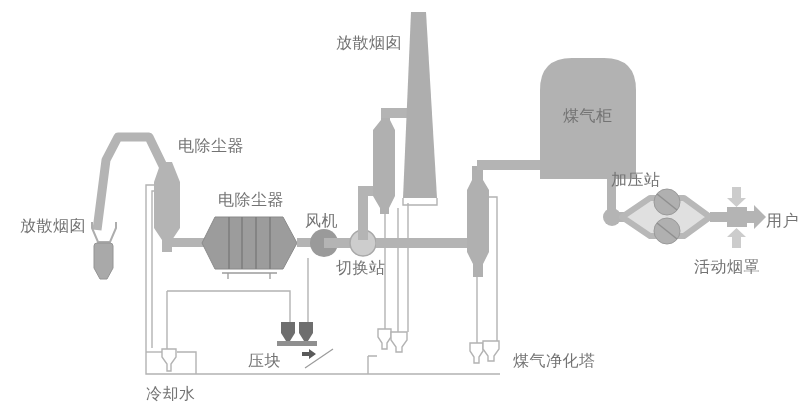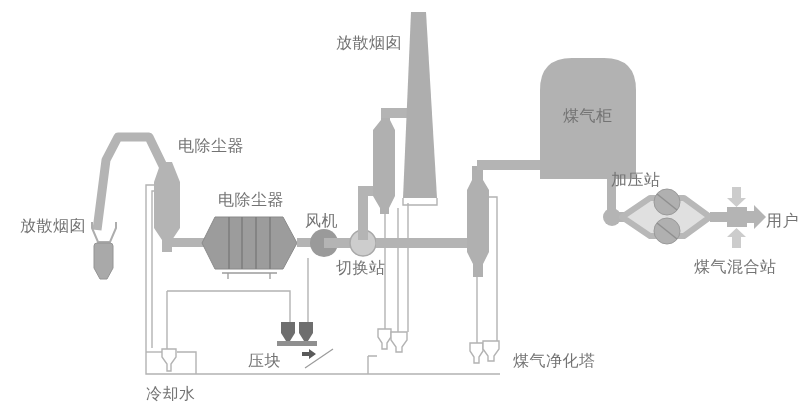--- a/index.html
+++ b/index.html
@@ -133,18 +133,18 @@
 
   <div class="lbl" style="left:20px;top:217px">放散烟囱</div>
   <div class="lbl" style="left:178px;top:137px">电除尘器</div>
   <div class="lbl" style="left:218px;top:191px">电除尘器</div>
   <div class="lbl" style="left:305px;top:212px">风机</div>
   <div class="lbl" style="left:336px;top:259px">切换站</div>
   <div class="lbl" style="left:336px;top:34px">放散烟囱</div>
   <div class="lbl" style="left:563px;top:107px">煤气柜</div>
   <div class="lbl" style="left:611px;top:171px">加压站</div>
   <div class="lbl" style="left:766px;top:212px">用户</div>
-  <div class="lbl" style="left:694px;top:258px">煤气混合站</div>
+  <div class="lbl" style="left:694px;top:258px">活动烟罩</div>
   <div class="lbl" style="left:248px;top:352px">压块</div>
   <div class="lbl" style="left:146px;top:385px">冷却水</div>
   <div class="lbl" style="left:513px;top:352px">煤气净化塔</div>
 
 </div>
 
 </body></html>

